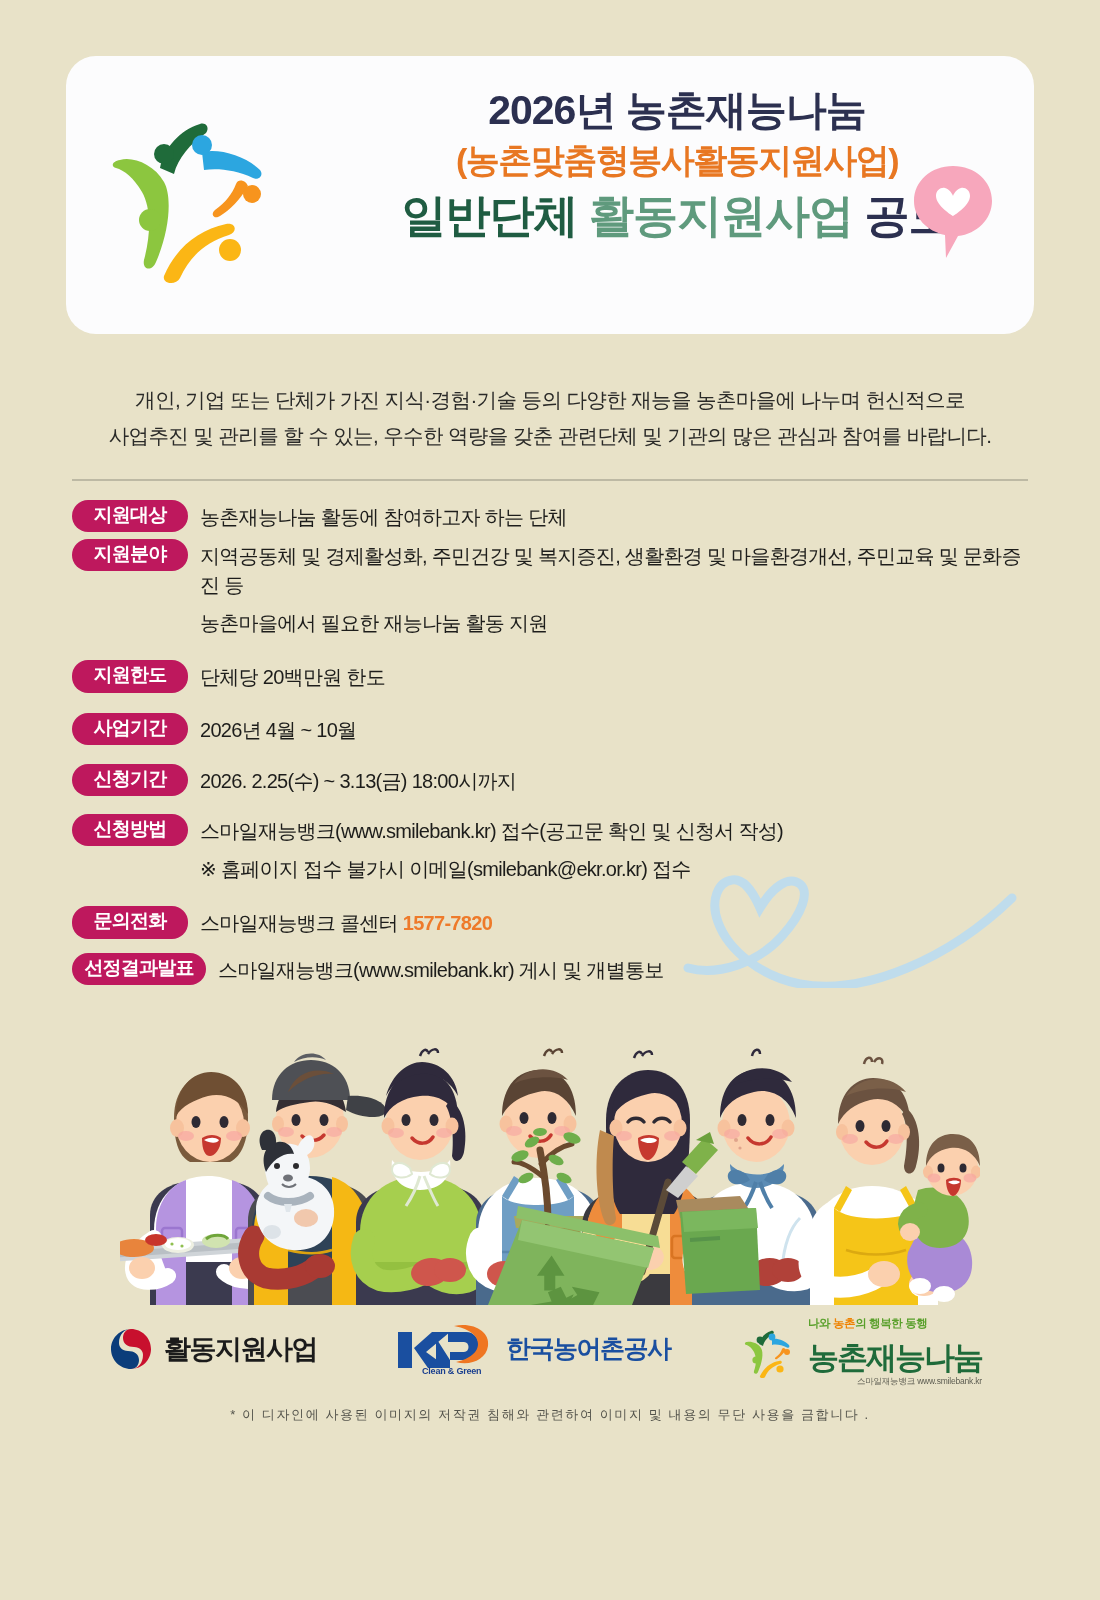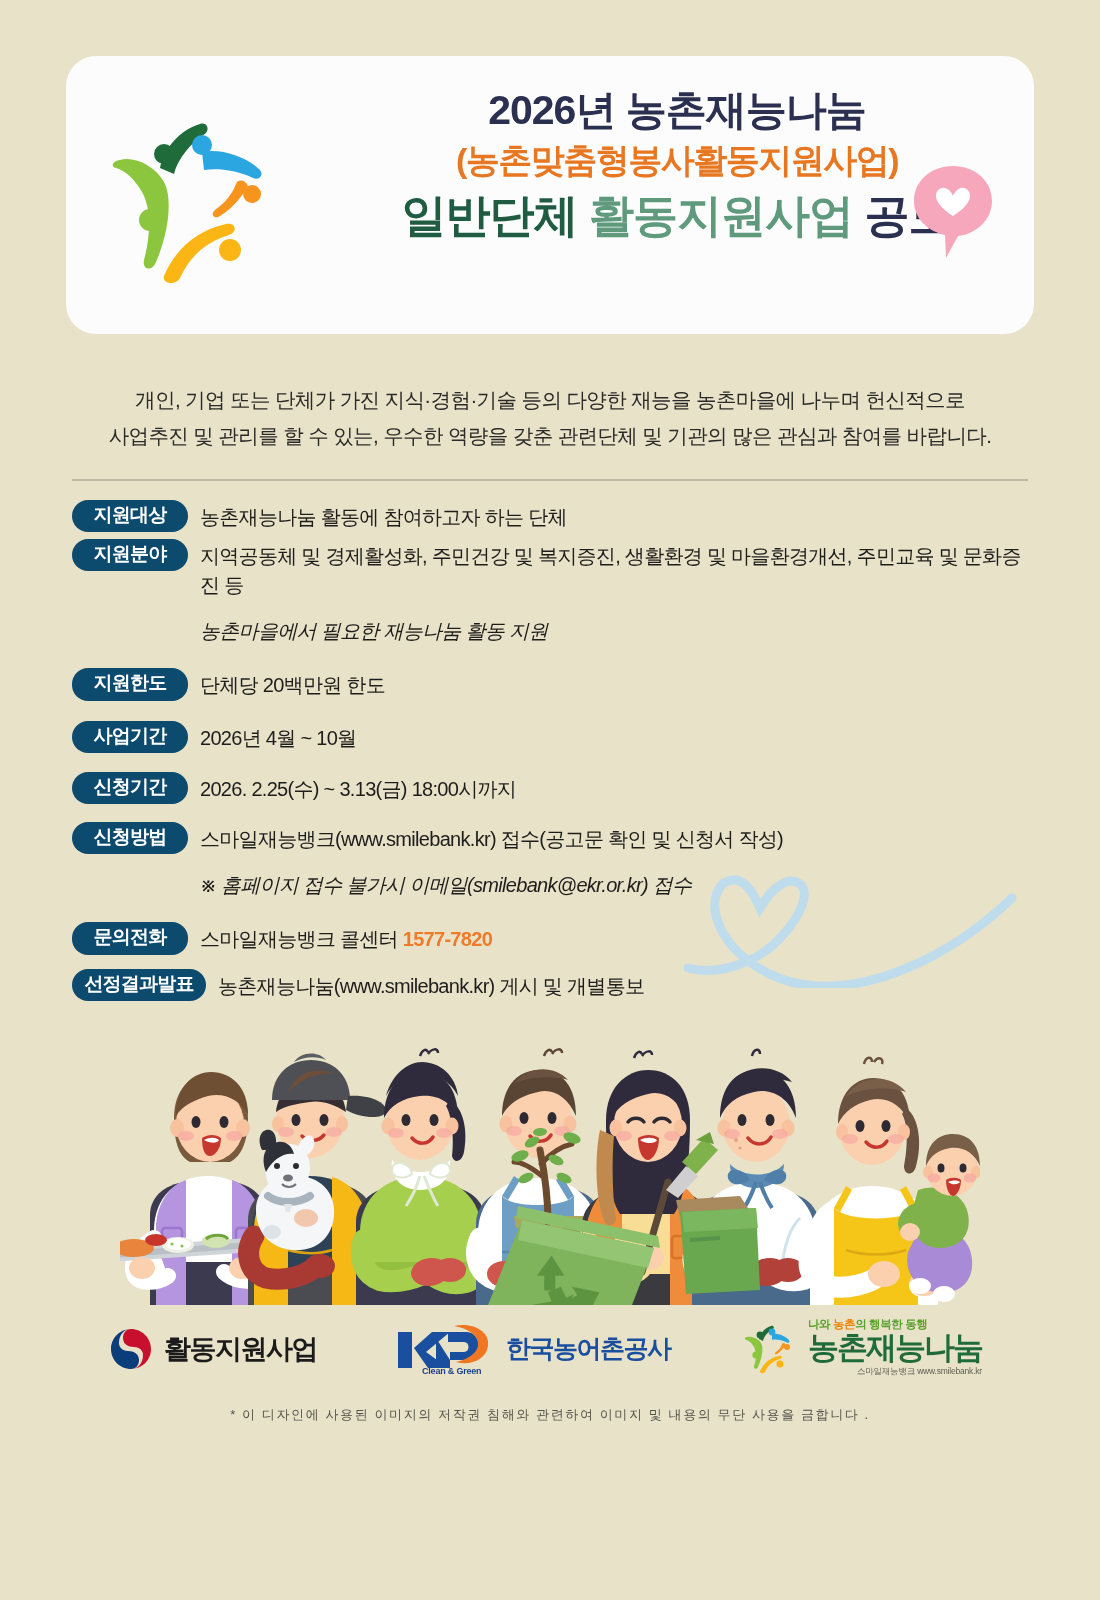--- a/index.html
+++ b/index.html
@@ -29,32 +29,32 @@
     position: absolute; left: 80px; top: 382px; width: 940px;
     text-align: center; font-size: 20.5px; line-height: 1.75;
     color: #2a2a28; letter-spacing: -0.6px; font-weight: 500;
   }
   #divider { position: absolute; left: 72px; top: 479px; width: 956px; height: 2px; background: #bdb9a4; }
 
   
   #rows { position: absolute; left: 72px; top: 500px; width: 960px; }
   .row { display: flex; align-items: flex-start; margin-bottom: 7px; }
   .badge {
-    flex: 0 0 auto; background: #0c4a6e; color: #fff; border-radius: 16px;
+    flex: 0 0 auto; background: #be185d; color: #fff; border-radius: 16px;
     font-size: 19px; font-weight: 800; letter-spacing: -0.8px;
     padding: 3px 0 5px 0; text-align: center; min-width: 116px; margin-right: 12px;
     line-height: 1.28;
   }
   .badge.wide { min-width: 134px; }
   .rowtext {
     font-size: 20px; color: #1d1d1b; letter-spacing: -0.7px;
     line-height: 1.48; padding-top: 3px; font-weight: 500;
   }
   .phone { color: #ee7a2a; font-weight: 700; }
-  .sub2 { display: block; margin-top: 16px; font-style: italic; }
+  .sub2 { display: block; margin-top: 8px; }
   #row-target  { margin-bottom: 6px; }
   #row-field   { margin-bottom: 22px; }
   #row-limit   { margin-bottom: 18px; }
   #row-period  { margin-bottom: 18px; margin-top: 20px; }
   #row-apply-period { margin-bottom: 18px; }
   #row-apply-method { margin-bottom: 22px; }
   #row-contact { margin-bottom: 14px; }
 
   
   #blue-doodle { position: absolute; left: 660px; top: 858px; width: 360px; height: 130px; }
@@ -71,21 +71,21 @@
   #logo-ekr { left: 392px; top: 0px; }
   #ekr-mark { width: 106px; height: 60px; margin-right: 8px; position: relative; }
   #ekr-sub {
     position: absolute; left: 30px; bottom: 2px; font-size: 9px;
     font-weight: 700; color: #1a3f8f; letter-spacing: -0.2px;
   }
   #ekr-text { font-size: 25px; font-weight: 900; color: #1a4fa0; letter-spacing: -1.5px; }
   #logo-smile { left: 742px; top: -2px; }
   #smile-mark { width: 62px; height: 62px; margin-right: 4px; }
   #smile-right { position: relative; }
-  #smile-tag { font-size: 11.5px; font-weight: 800; letter-spacing: -0.4px; color: #5aa02c; margin-bottom: 0; }
+  #smile-tag { font-size: 11.5px; font-weight: 800; letter-spacing: -0.4px; color: #5aa02c; margin-bottom: 11px; }
   #smile-tag .o { color: #ef8200; }
   #smile-text { font-size: 31px; font-weight: 900; color: #1f6b3a; letter-spacing: -2px; line-height: 1; }
   #smile-url { font-size: 8.5px; color: #5d5d52; letter-spacing: -0.2px; margin-top: 3px; text-align: right; }
   #disclaimer {
     position: absolute; left: 0; top: 1406px; width: 1100px; text-align: center;
     font-size: 13px; color: #54544c; letter-spacing: 1.6px;
   }
 </style>
 </head>
 <body>
@@ -172,21 +172,21 @@
 
   <div class="row" id="row-contact">
     <div class="badge">문의전화</div>
     <div class="rowtext">
       <span>스마일재능뱅크 콜센터 </span><span class="phone">1577-7820</span>
     </div>
   </div>
 
   <div class="row" id="row-result">
     <div class="badge wide">선정결과발표</div>
-    <div class="rowtext">농촌재능나눔(www.smilebank.kr) 게시 및 개별통보</div>
+    <div class="rowtext">스마일재능뱅크(www.smilebank.kr) 게시 및 개별통보</div>
   </div>
 </div>
 
 <svg id="blue-doodle" viewBox="0 0 360 130">
   <g fill="none" stroke="#bfdcec" stroke-width="9" stroke-linecap="round">
     <path d="M28 110 C58 118 98 105 122 78 C142 56 150 34 140 26 C128 17 112 30 100 50 C94 36 84 20 72 22 C58 24 50 42 58 64 C68 92 100 118 140 126 C205 138 290 100 352 40"></path>
   </g>
 </svg>
 
 <svg id="illustration" viewBox="0 0 860 305">

